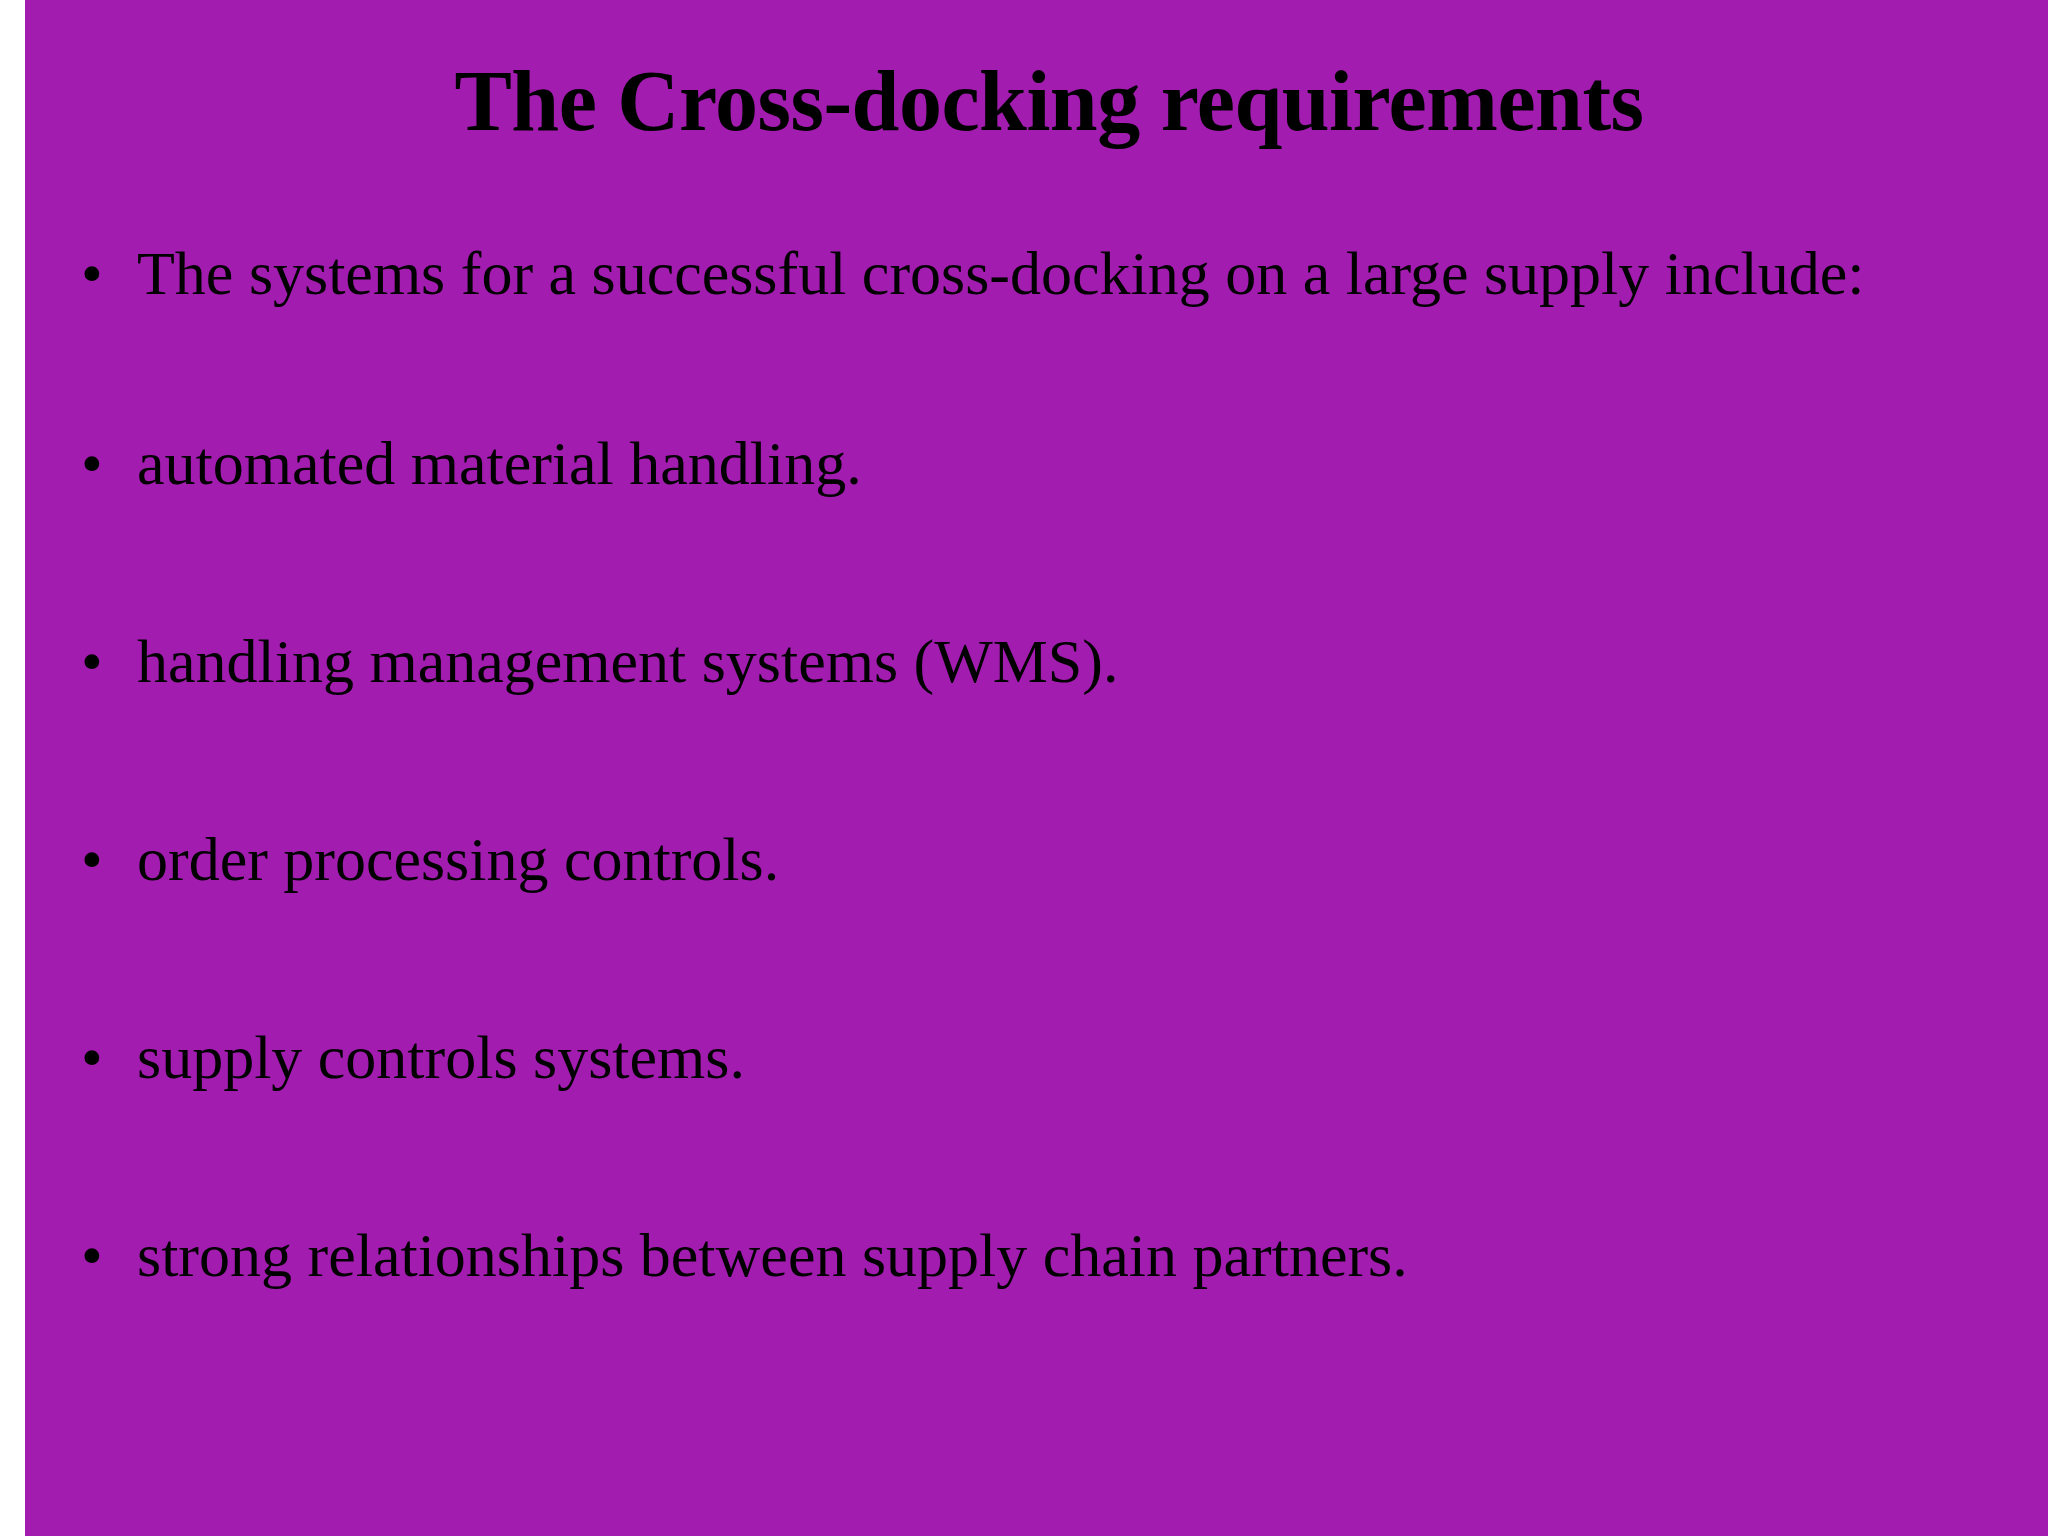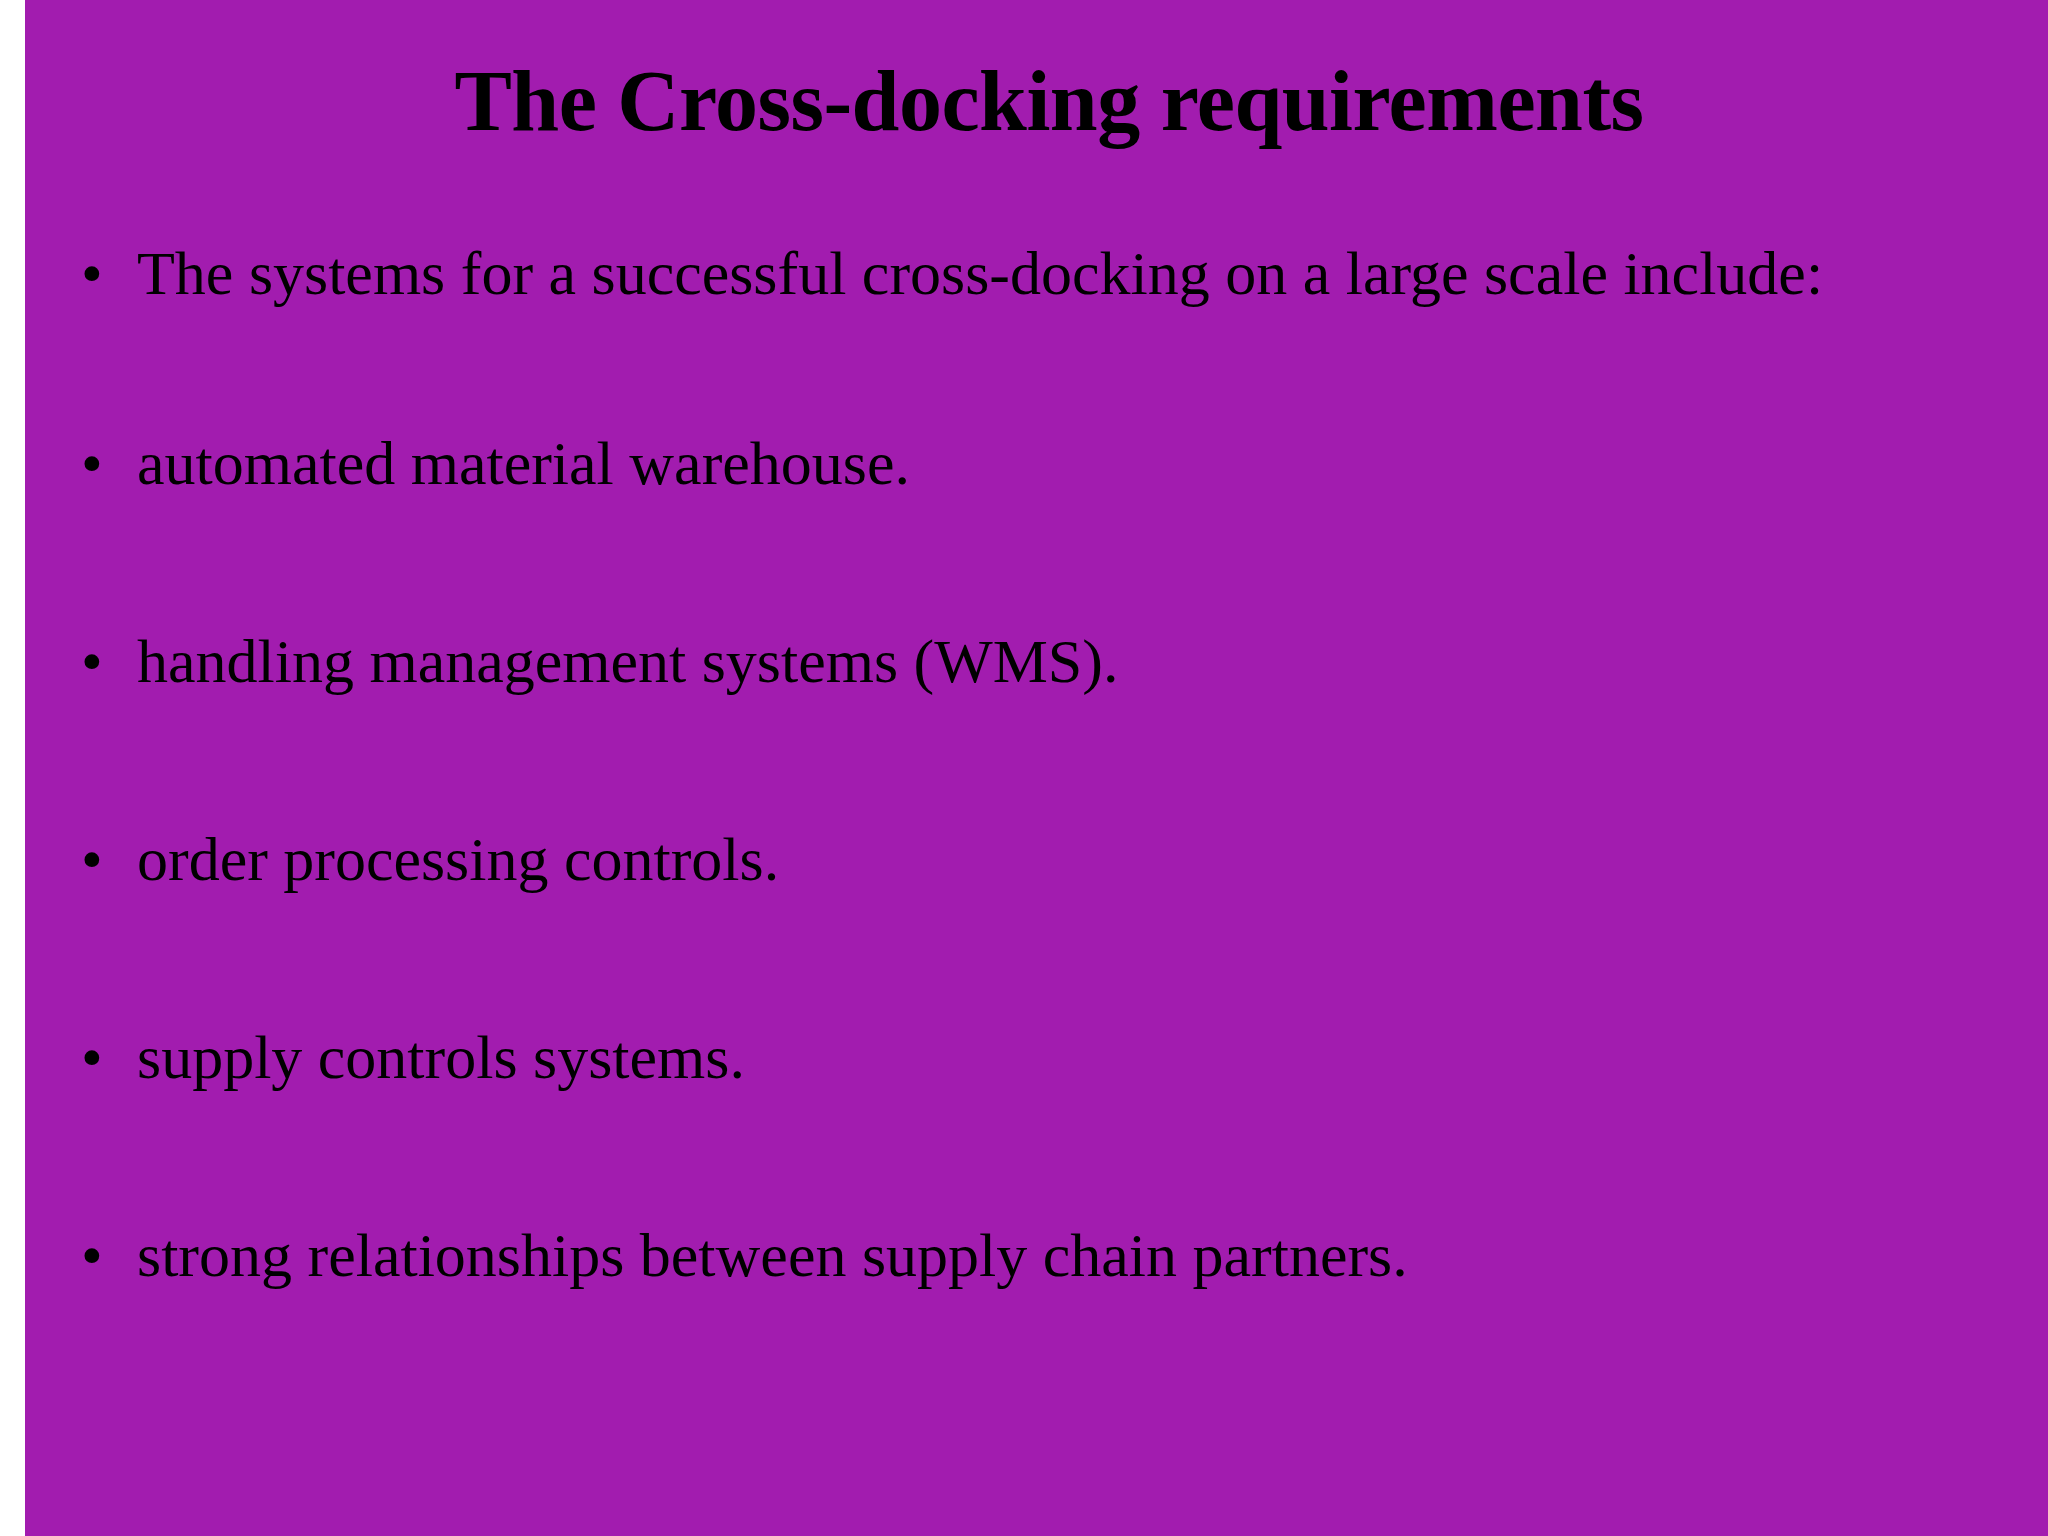--- a/index.html
+++ b/index.html
@@ -82,26 +82,26 @@
 <body>
 
 <div id="slide">
 
   <div id="slide-title">The Cross-docking requirements</div>
 
   <ul id="bullet-list">
 
     <li class="bullet-item gap-lead">
       <span class="bullet-marker">•</span>
-      <span class="bullet-text">The systems for a successful cross-docking on a large scale include:</span>
+      <span class="bullet-text">The systems for a successful cross-docking on a large supply include:</span>
     </li>
 
     <li class="bullet-item gap-large">
       <span class="bullet-marker">•</span>
-      <span class="bullet-text">automated material warehouse.</span>
+      <span class="bullet-text">automated material handling.</span>
     </li>
 
     <li class="bullet-item gap-normal">
       <span class="bullet-marker">•</span>
       <span class="bullet-text">handling management systems (WMS).</span>
     </li>
 
     <li class="bullet-item gap-normal">
       <span class="bullet-marker">•</span>
       <span class="bullet-text">order processing controls.</span>

